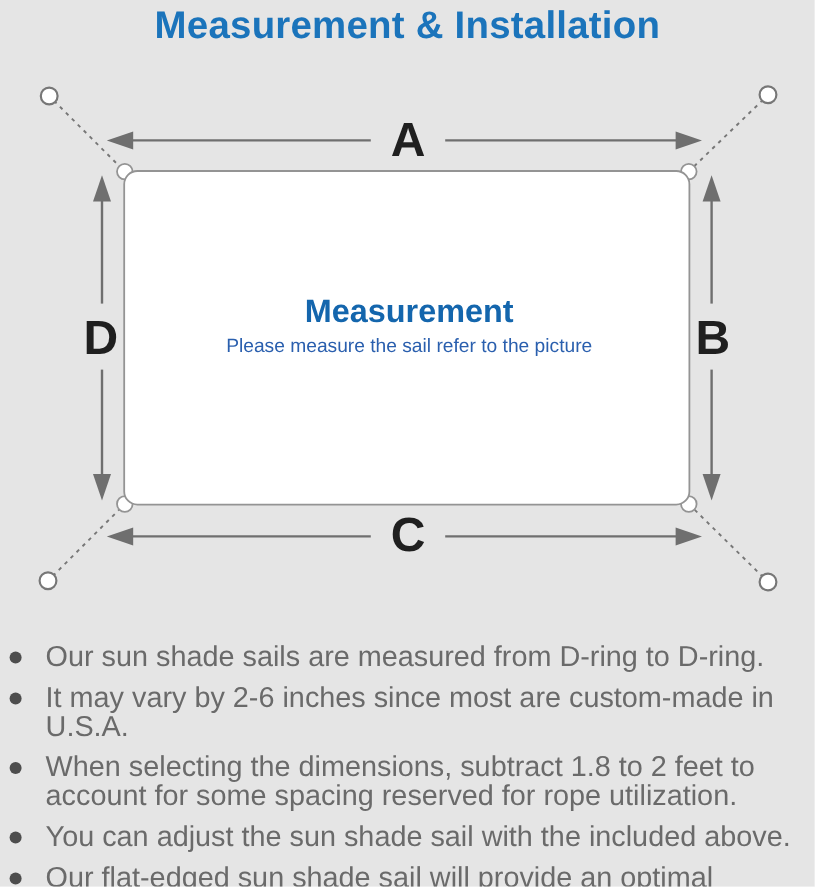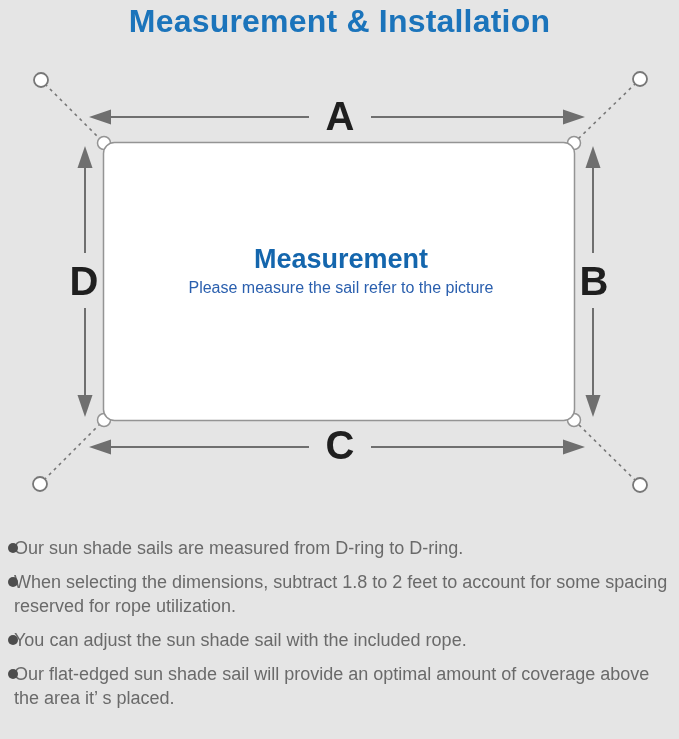--- a/index.html
+++ b/index.html
@@ -41,23 +41,23 @@
     fill:#2a5fae;
   }
   .notes{
     position:absolute;
     top:536px;left:0;right:0;
     margin:0;padding:0;
     list-style:none;
   }
   .notes li{
     position:relative;
-    padding-left:14px;
+    padding-left:38px;
     margin-bottom:10px;
-    font-size:18px;
+    font-size:24px;
     line-height:24px;
     color:#6a6a6a;
   }
   .dot{
     position:absolute;
     left:8px;top:7px;
     width:10px;height:10px;
     border-radius:50%;
     background:#4d4d4d;
   }
@@ -130,25 +130,29 @@
     <text class="diagram-subheading" x="341" y="233" text-anchor="middle">Please measure the sail refer to the picture</text>
   </svg>
 
   <ul class="notes">
     <li>
       <span class="dot"></span>
       <span>Our sun shade sails are measured from D-ring to D-ring.</span>
     </li>
     <li>
       <span class="dot"></span>
+      <span>It may vary by 2-6 inches since most are custom-made in U.S.A.</span>
+    </li>
+    <li>
+      <span class="dot"></span>
       <span>When selecting the dimensions, subtract 1.8 to 2 feet to account for some spacing reserved for rope utilization.</span>
     </li>
     <li>
       <span class="dot"></span>
-      <span>You can adjust the sun shade sail with the included rope.</span>
+      <span>You can adjust the sun shade sail with the included above.</span>
     </li>
     <li>
       <span class="dot"></span>
       <span>Our flat-edged sun shade sail will provide an optimal amount of coverage above the area it’ s placed.</span>
     </li>
   </ul>
 
 </div>
 
 </body></html>

